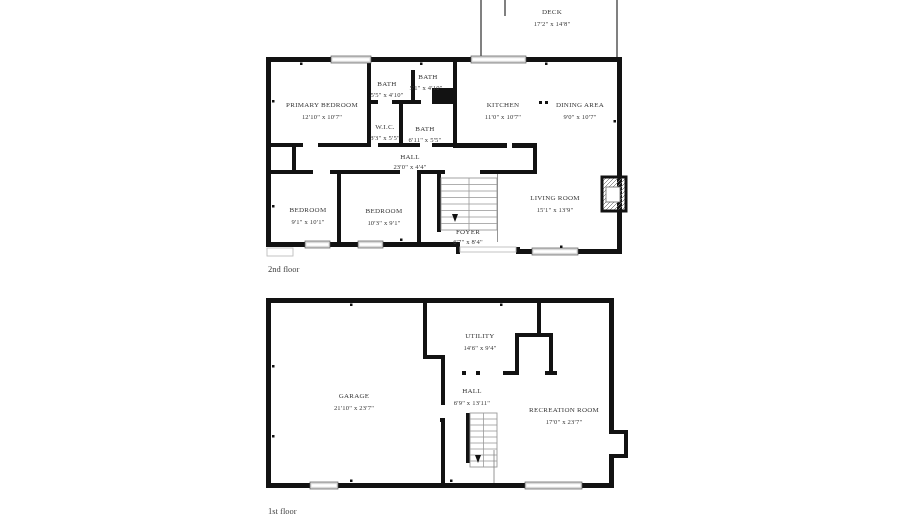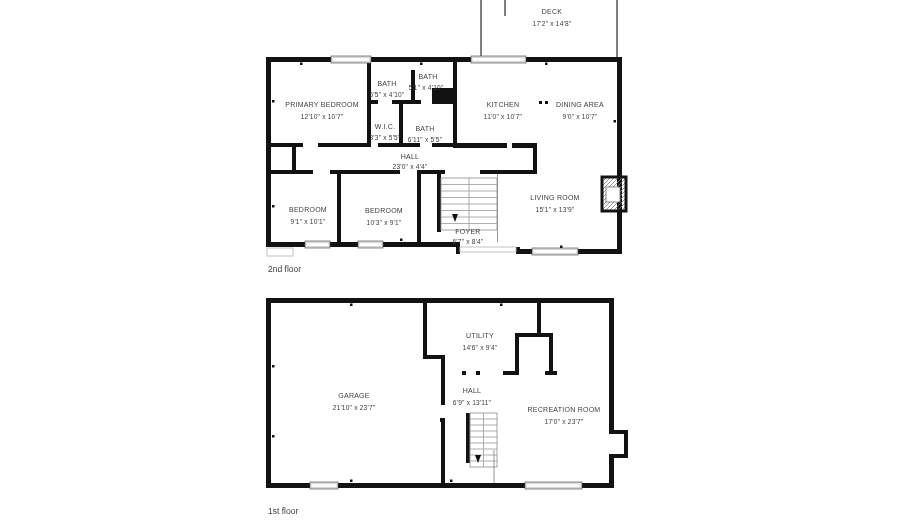--- a/index.html
+++ b/index.html
@@ -4,21 +4,21 @@
 <style>
   :root{
     --wall:#121212;
     --window:#d9d9d9;
     --stair-line:#9a9a9a;
     --label-text:#3c3c3c;
     --bg:#ffffff;
   }
   html,body{margin:0;padding:0;background:var(--bg);}
   .stage{position:relative;width:828px;height:529px;background:var(--bg);overflow:hidden;
-         font-family:Liberation Sans, sans-serif;}
+         font-family:Liberation Serif, serif;}
   svg{position:absolute;left:0;top:0;}
   .wall{fill:var(--wall);}
   .solid{fill:var(--wall);}
   .thinwall{stroke:#4a4a4a;stroke-width:1.4;fill:none;}
   .win-outer{fill:var(--window);stroke:#5a5a5a;stroke-width:0.7;}
   .win-inner{fill:#ffffff;}
   .stair-box{fill:#ffffff;stroke:var(--stair-line);stroke-width:0.9;}
   .stair-line{stroke:var(--stair-line);stroke-width:0.8;}
   .rail{stroke:#8a8a8a;stroke-width:0.9;}
   .porch{fill:none;stroke:#bdbdbd;stroke-width:0.9;}

